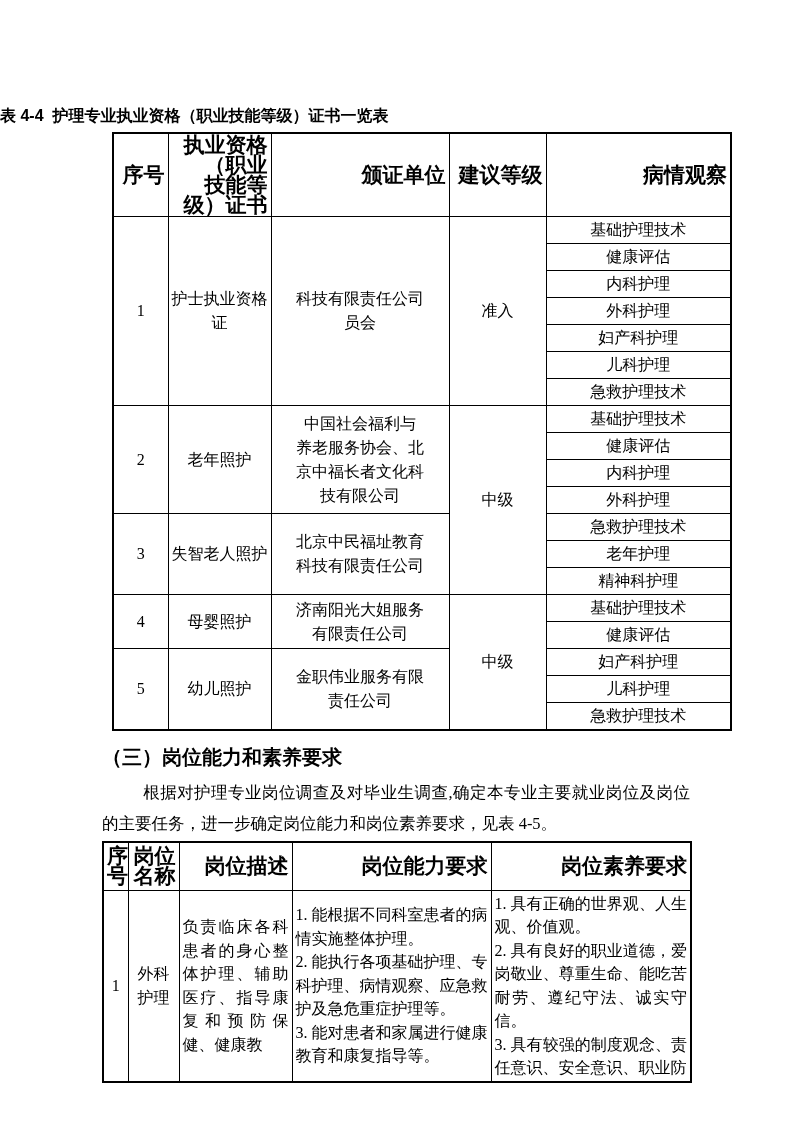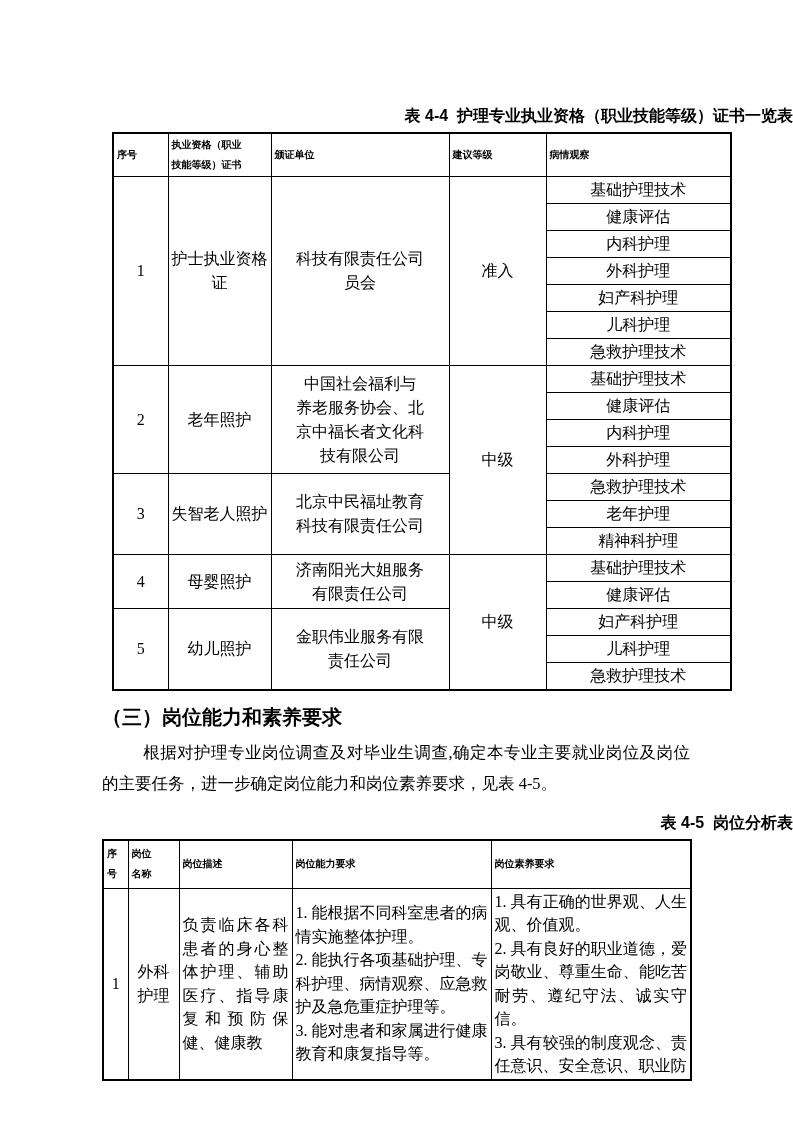--- a/index.html
+++ b/index.html
@@ -14,21 +14,21 @@
     margin: 0 auto;
     background: #ffffff;
     color: #000000;
     font-family: "Liberation Serif", "DejaVu Serif", serif;
     font-size: 16px;
     overflow: hidden;
     box-sizing: border-box;
     padding-top: 106px;
   }
   .table-title {
-    text-align: right;
+    text-align: left;
     font-family: "Liberation Sans", "DejaVu Sans", sans-serif;
     font-weight: bold;
     font-size: 16px;
     white-space: pre;
     margin: 0 0 7px 0;
     line-height: 19px;
   }
   table.doc-table {
     border-collapse: collapse;
     table-layout: fixed;
@@ -36,22 +36,22 @@
   }
   table.doc-table th, table.doc-table td {
     border: 1px solid #000;
     padding: 1px 3px;
     vertical-align: middle;
     box-sizing: border-box;
   }
   table.doc-table th {
     font-family: "Liberation Sans", "DejaVu Sans", sans-serif;
     font-weight: bold;
-    text-align: left;
-    font-size: 10px;
+    text-align: right;
+    font-size: 21px;
     line-height: 20px;
   }
   
   .t44 {
     margin-left: 112px;
     width: 618px;
   }
   .t44 thead tr { height: 41px; }
   .t44 tbody tr { height: 24.5px; }
   .t44 td {
@@ -209,21 +209,20 @@
         <tr>
           <td>急救护理技术</td>
         </tr>
       </tbody>
   </table>
 
   <div class="section-heading">（三）岗位能力和素养要求</div>
 
   <p class="body-paragraph">根据对护理专业岗位调查及对毕业生调查,确定本专业主要就业岗位及岗位的主要任务，进一步确定岗位能力和岗位素养要求，见表 4-5。</p>
 
-  <div class="table-title t45-title">表 4-5  岗位分析表</div>
 
   <table class="doc-table t45">
     <colgroup>
         <col style="width: 25px;">
         <col style="width: 51px;">
         <col style="width: 113px;">
         <col style="width: 199px;">
         <col style="width: 200px;">
       </colgroup>
     <thead>

